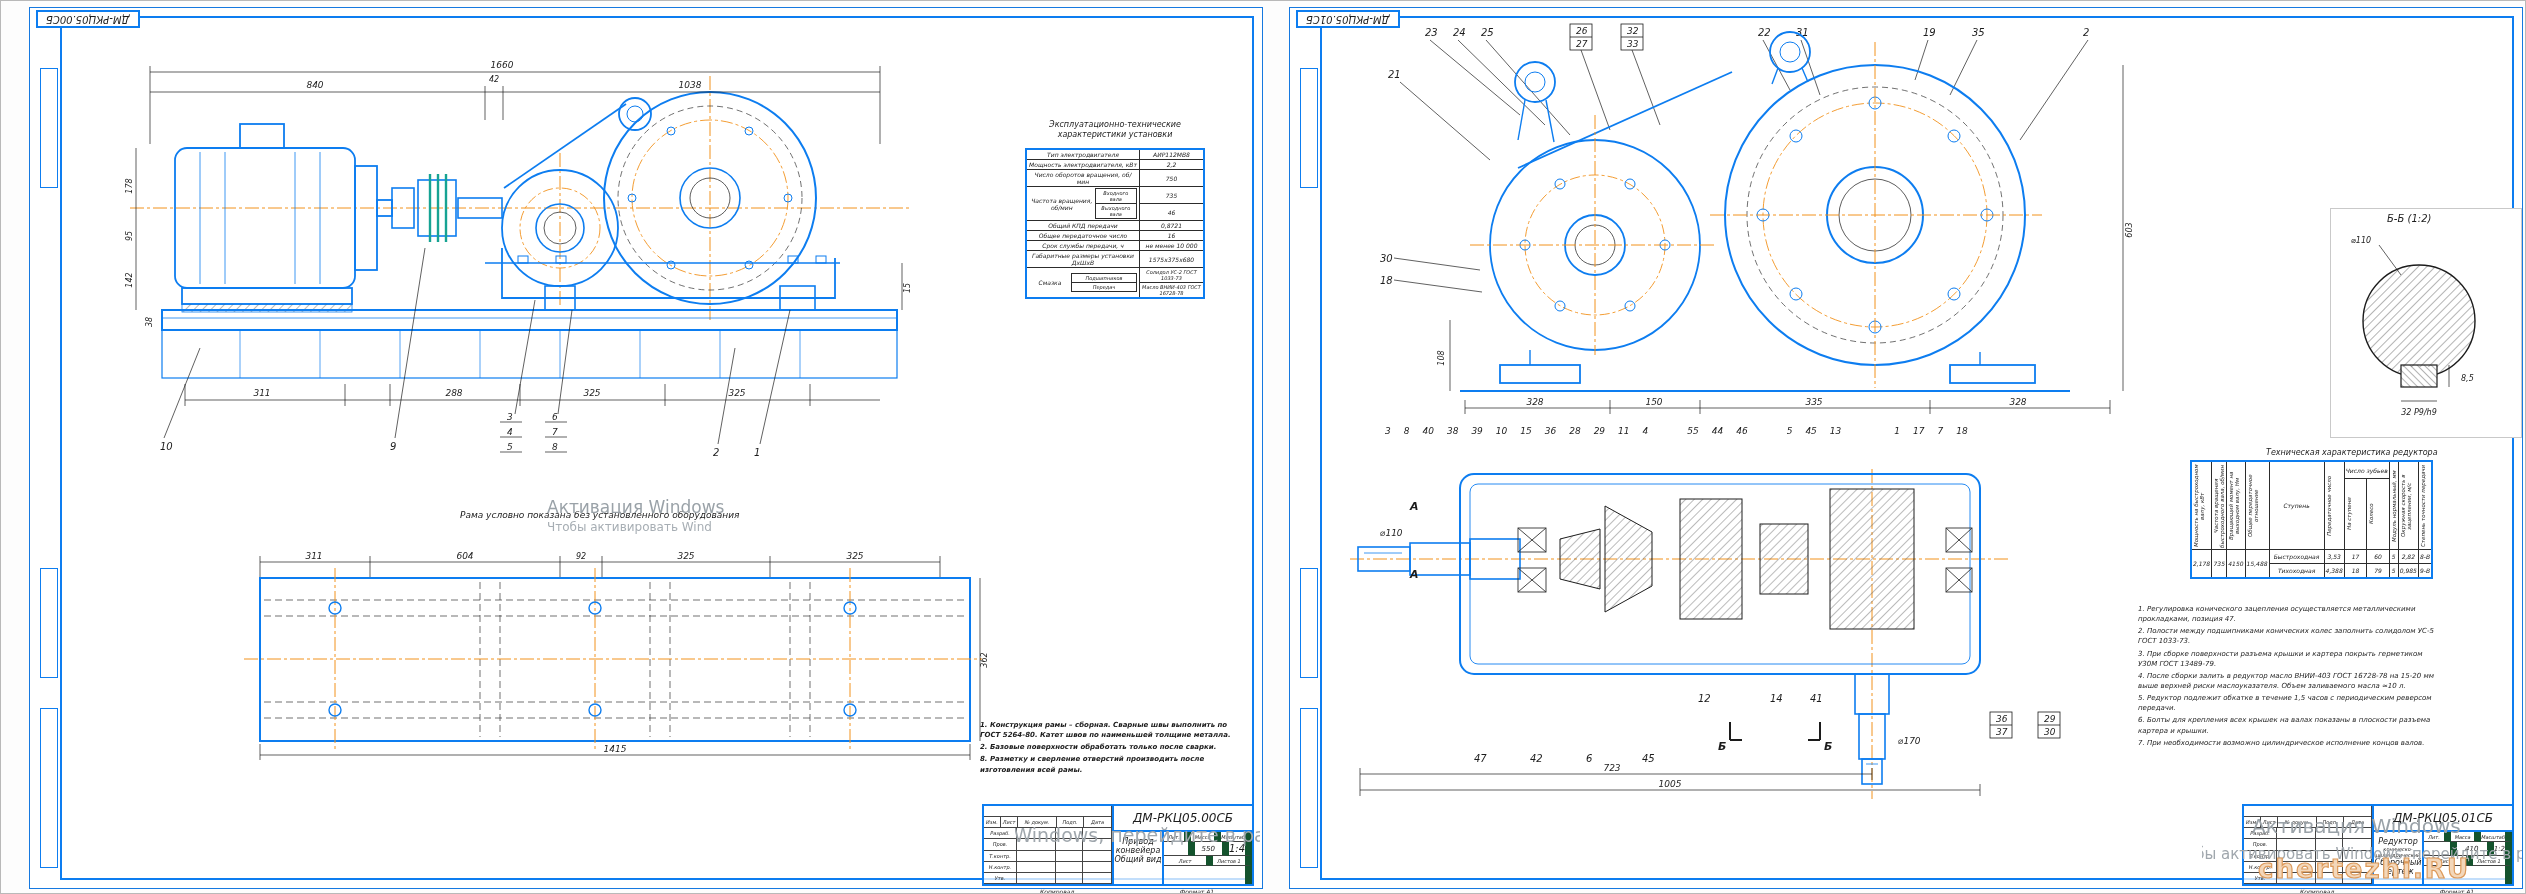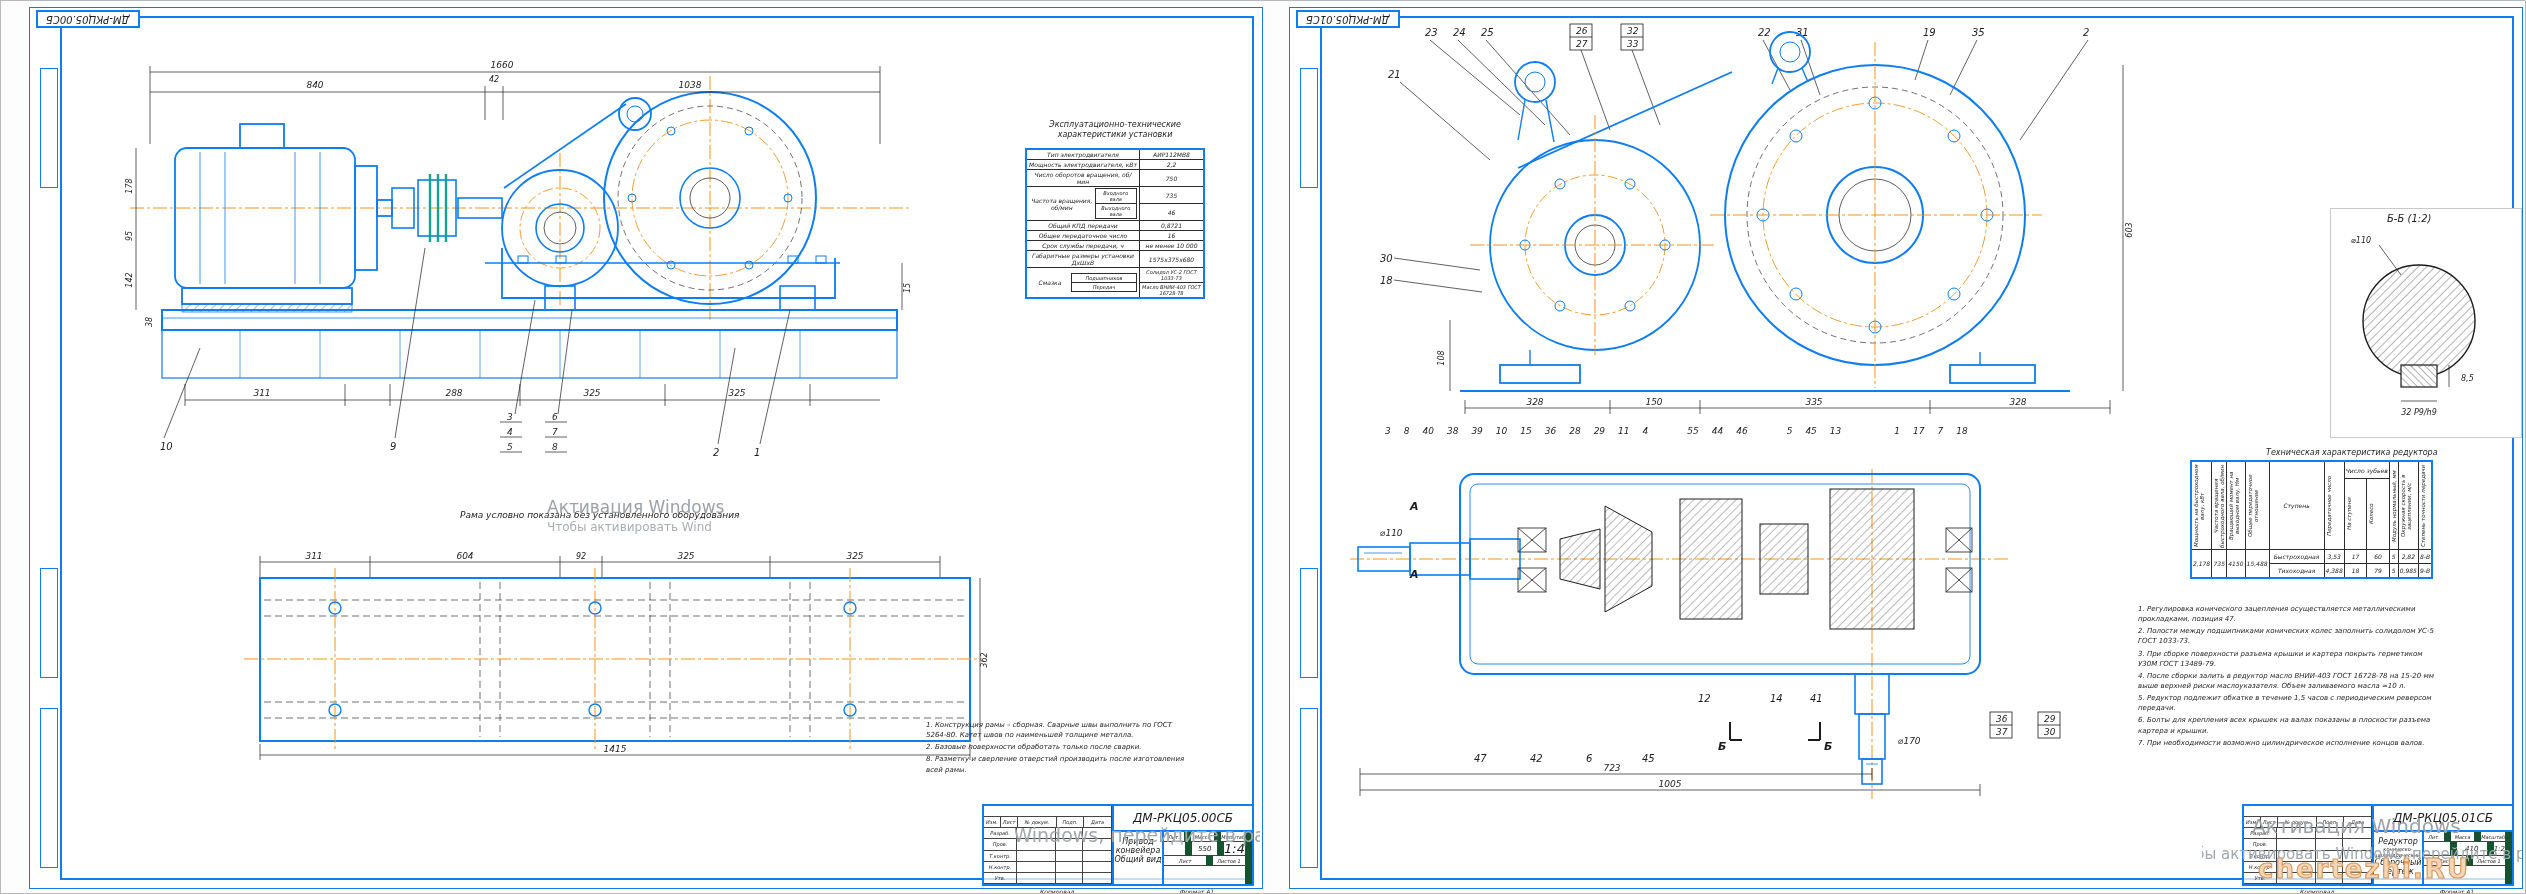--- a/index.html
+++ b/index.html
@@ -322,21 +322,21 @@
       <g stroke="#0d7df0" stroke-width="1.4" fill="none">
         <circle cx="105" cy="60" r="6"></circle>
           <circle cx="365" cy="60" r="6"></circle>
           <circle cx="620" cy="60" r="6"></circle>
         <circle cx="105" cy="162" r="6"></circle>
           <circle cx="365" cy="162" r="6"></circle>
           <circle cx="620" cy="162" r="6"></circle>
       </g>
     </svg>
 
-    <div class="notes" style="left:896px;top:712px;width:262px;">
+    <div class="notes" style="left:950px;top:712px;width:262px;font-weight:bold;">
       <div>1. Конструкция рамы – сборная. Сварные швы выполнить по ГОСТ 5264-80. Катет швов по наименьшей толщине металла.</div>
       <div>2. Базовые поверхности обработать только после сварки.</div>
       <div>8. Разметку и сверление отверстий производить после изготовления всей рамы.</div>
     </div>
 
     <div class="tb" style="left:952px;top:796px;">
       <div class="tbl">
         <div class="r">
             <div class="c" style="flex:1"></div>
           </div>
@@ -387,21 +387,21 @@
           </div>
           <div class="tb-meta">
             <div class="mr" style="height:10px">
               <div class="mc" style="width:26px">Лит.</div>
               <div class="mc" style="width:30px">Масса</div>
               <div class="mc" style="flex:1">Масштаб</div>
             </div>
             <div class="mr" style="height:14px">
               <div class="mc" style="width:26px"></div>
               <div class="mc" style="width:30px;font-size:7px">550</div>
-              <div class="mc" style="flex:1;font-size:13px">1:4</div>
+              <div class="mc" style="flex:1;font-size:10px">1:4</div>
             </div>
             <div class="mr" style="height:10px">
               <div class="mc" style="width:42px">Лист</div>
               <div class="mc" style="flex:1">Листов  1</div>
             </div>
             <div class="mr" style="flex:1">
                 <div class="mc" style="flex:1;border-bottom:none"></div>
               </div>
           </div>
         </div>

